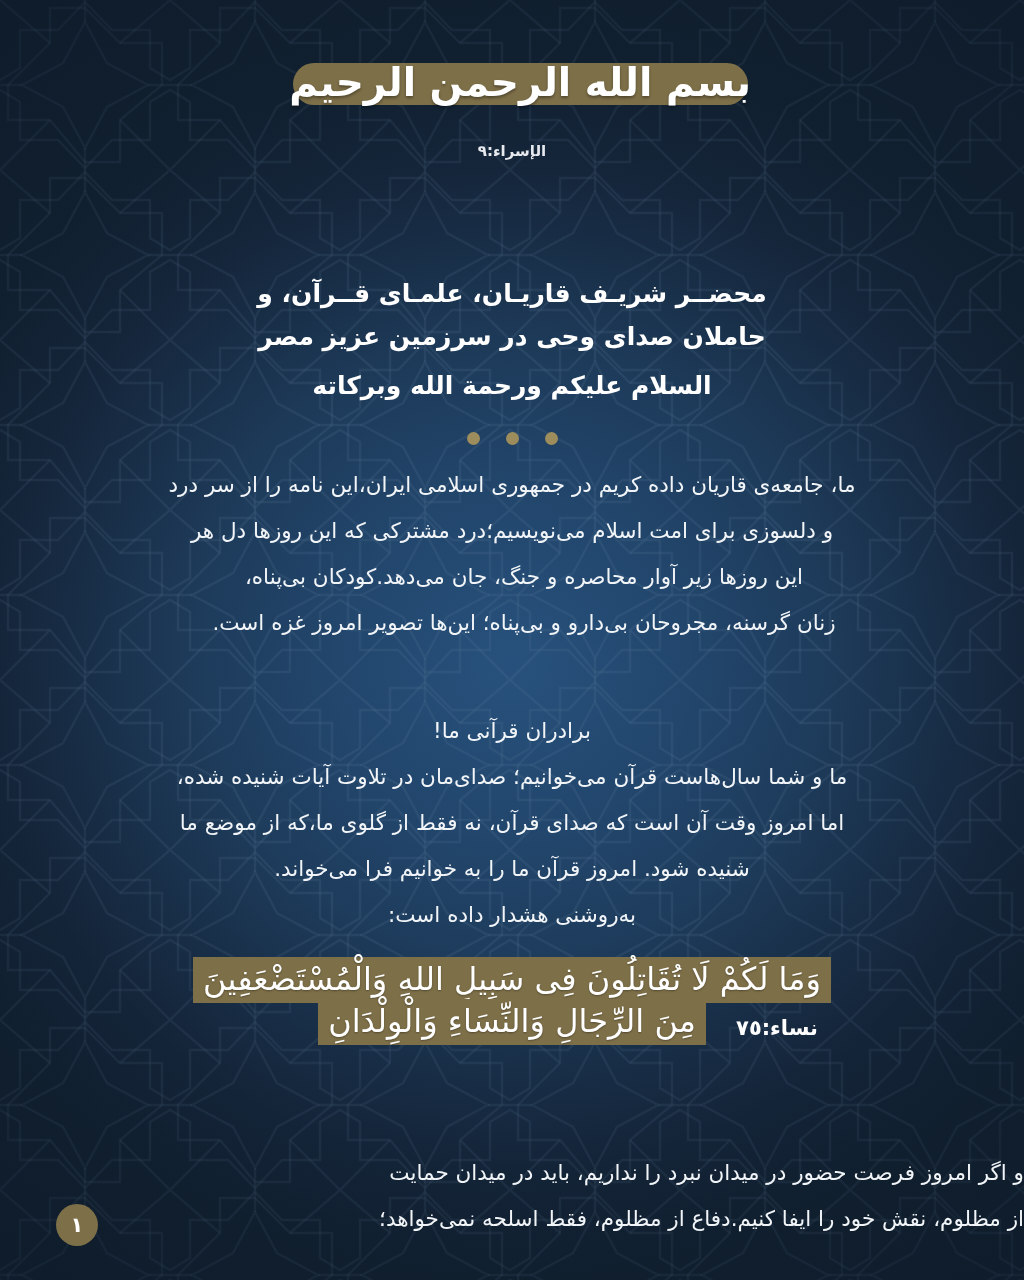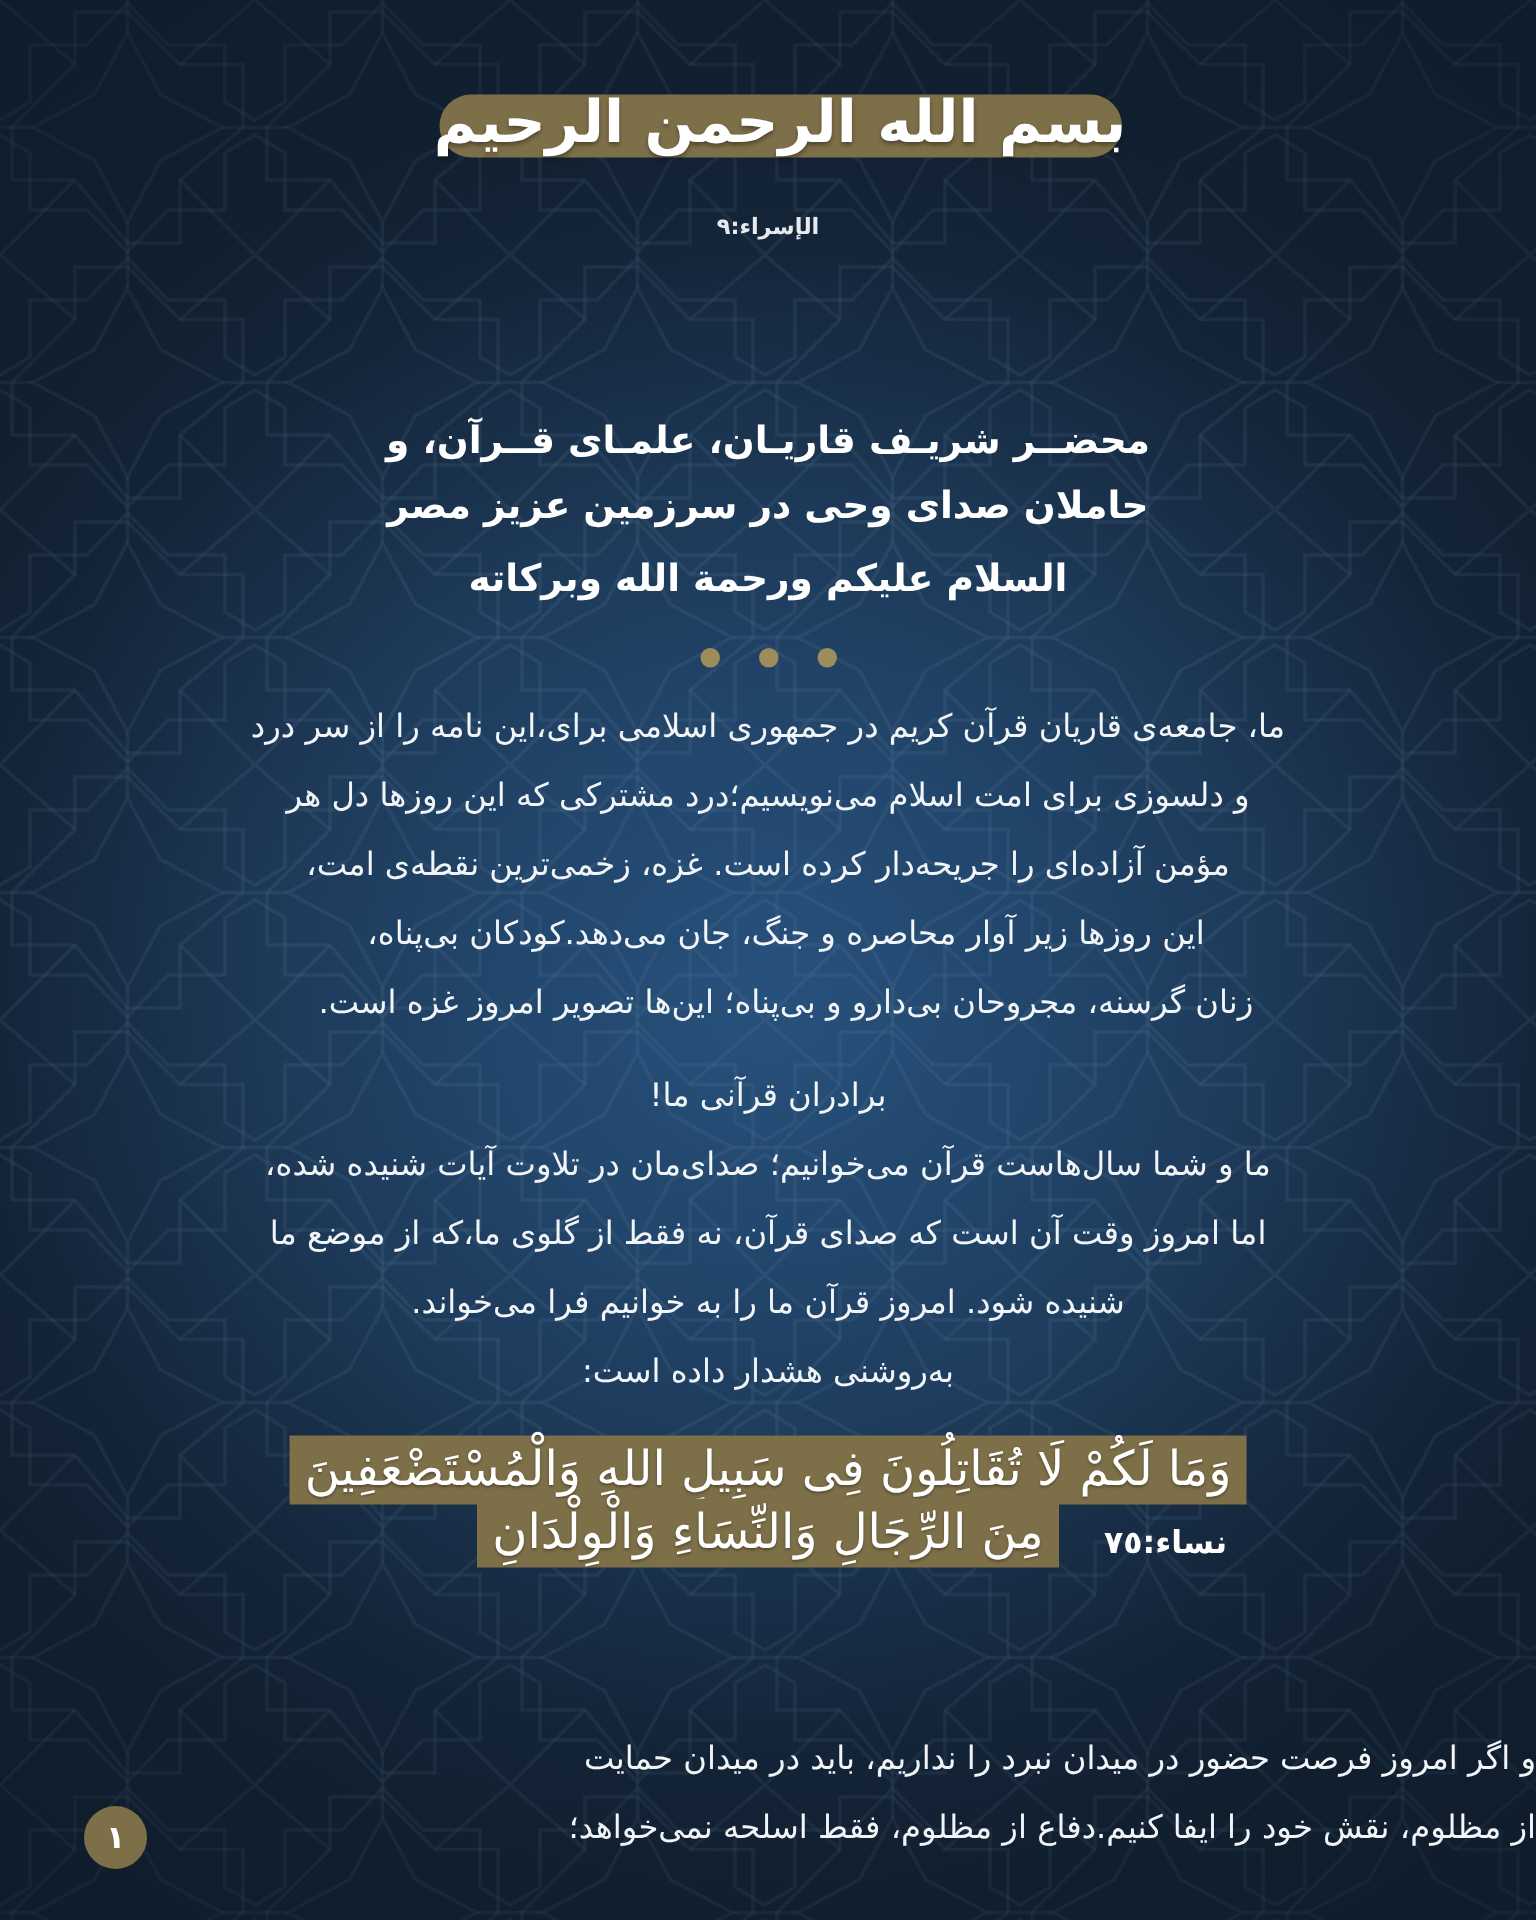--- a/index.html
+++ b/index.html
@@ -301,23 +301,22 @@
       <div class="ln greet">السلام علیکم ورحمة الله وبرکاته</div>
     </div>
 
     <div class="dot-divider">
       <span></span>
       <span></span>
       <span></span>
     </div>
 
     <div class="body-block" id="para1">
-      <div class="body-line">ما، جامعه‌ی قاریان قرآن کریم در جمهوری اسلامی برای،این نامه را از سر درد</div>
+      <div class="body-line">ما، جامعه‌ی قاریان داده کریم در جمهوری اسلامی ایران،این نامه را از سر درد</div>
       <div class="body-line">و دلسوزی برای امت اسلام می‌نویسیم؛درد مشترکی که این روزها دل هر</div>
-      <div class="body-line">مؤمن آزاده‌ای را جریحه‌دار کرده است.  غزه، زخمی‌ترین نقطه‌ی امت،</div>
       <div class="body-line bold">این روزها زیر آوار محاصره و جنگ، جان می‌دهد.کودکان بی‌پناه،</div>
       <div class="body-line bold">زنان گرسنه، مجروحان بی‌دارو و بی‌پناه؛ این‌ها تصویر امروز غزه است.</div>
     </div>
 
     <div class="body-block" id="para2">
       <div class="body-line">برادران قرآنی ما!</div>
       <div class="body-line">ما و شما سال‌هاست قرآن می‌خوانیم؛ صدای‌مان در تلاوت آیات شنیده شده،</div>
       <div class="body-line">اما امروز وقت آن است که صدای قرآن، نه فقط از گلوی ما،که از موضع ما</div>
       <div class="body-line">شنیده شود. امروز قرآن ما را به خوانیم فرا می‌خواند.</div>
       <div class="body-line">به‌روشنی هشدار داده است:</div>

